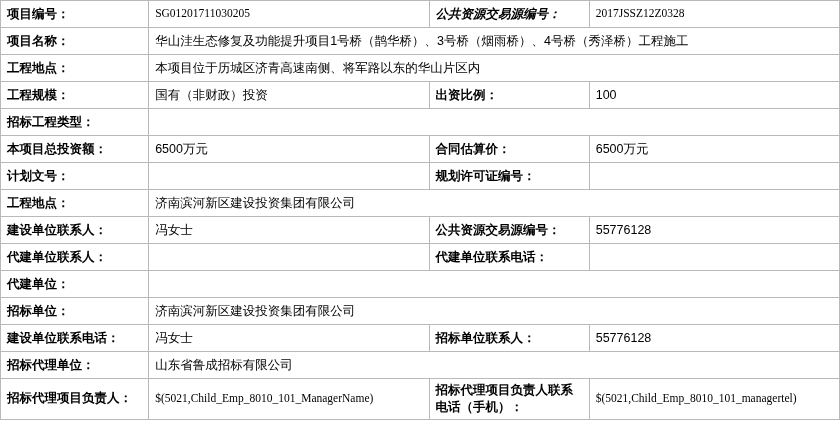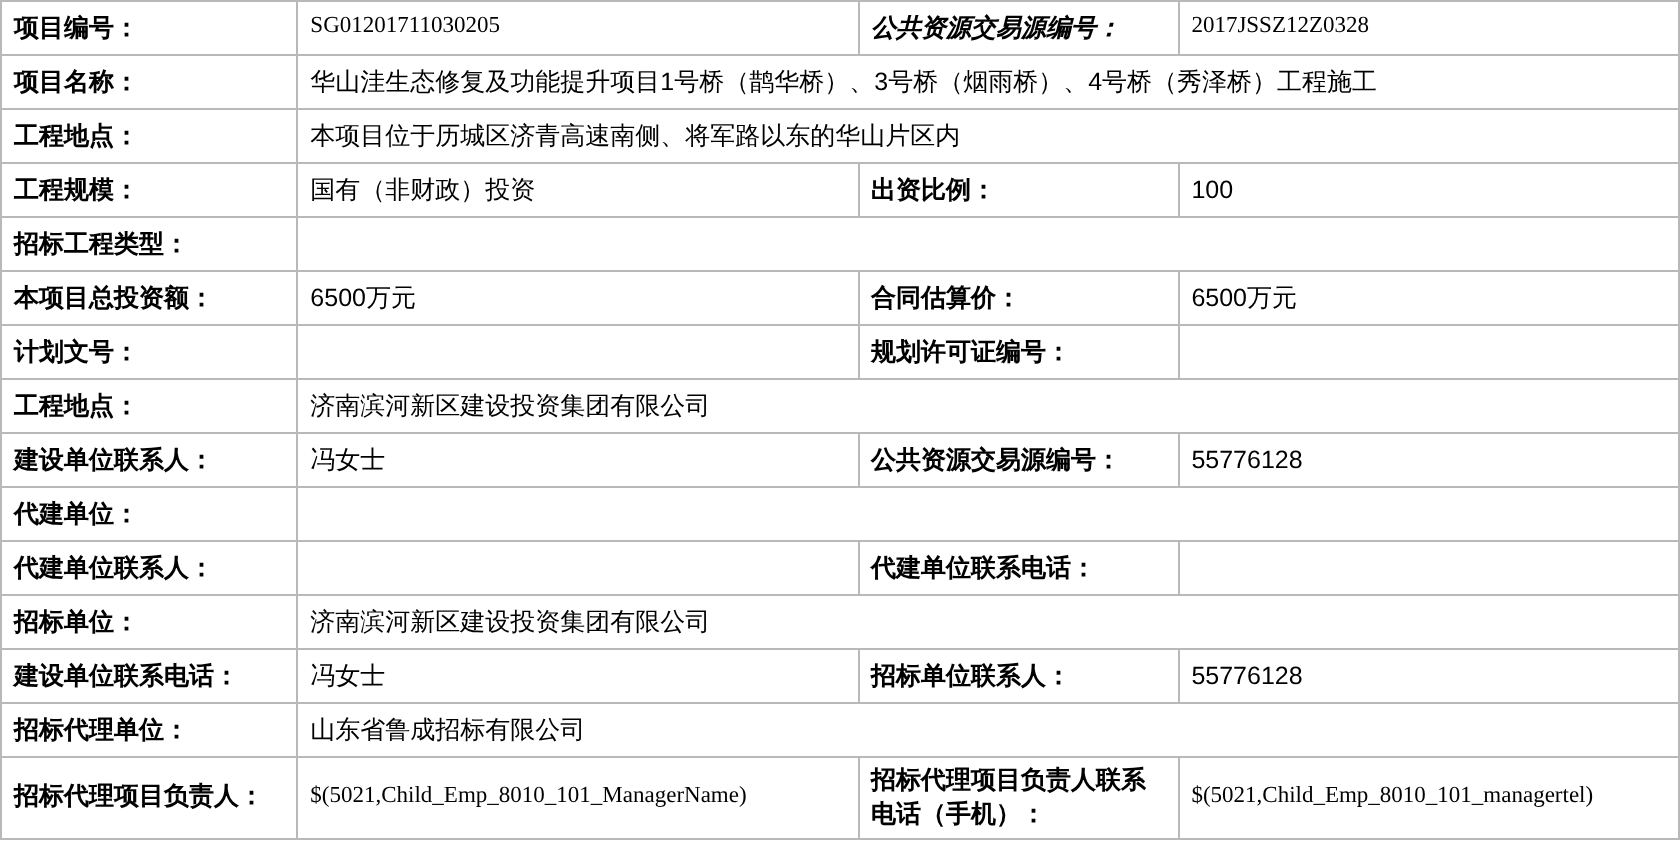--- a/index.html
+++ b/index.html
@@ -98,28 +98,28 @@
         <td class="lbl">工程地点：</td>
         <td class="val" colspan="3">济南滨河新区建设投资集团有限公司</td>
       </tr>
       <tr>
         <td class="lbl">建设单位联系人：</td>
         <td class="val">冯女士</td>
         <td class="lbl" style="white-space: nowrap;">公共资源交易源编号：</td>
         <td class="val">55776128</td>
       </tr>
       <tr>
-        <td class="lbl">代建单位：</td>
-        <td class="val" colspan="3"></td>
-      </tr>
-      <tr>
         <td class="lbl">代建单位联系人：</td>
         <td class="val"></td>
         <td class="lbl" style="white-space: nowrap;">代建单位联系电话：</td>
         <td class="val"></td>
+      </tr>
+      <tr>
+        <td class="lbl">代建单位：</td>
+        <td class="val" colspan="3"></td>
       </tr>
       <tr>
         <td class="lbl">招标单位：</td>
         <td class="val" colspan="3">济南滨河新区建设投资集团有限公司</td>
       </tr>
       <tr>
         <td class="lbl">建设单位联系电话：</td>
         <td class="val">冯女士</td>
         <td class="lbl" style="white-space: nowrap;">招标单位联系人：</td>
         <td class="val">55776128</td>

